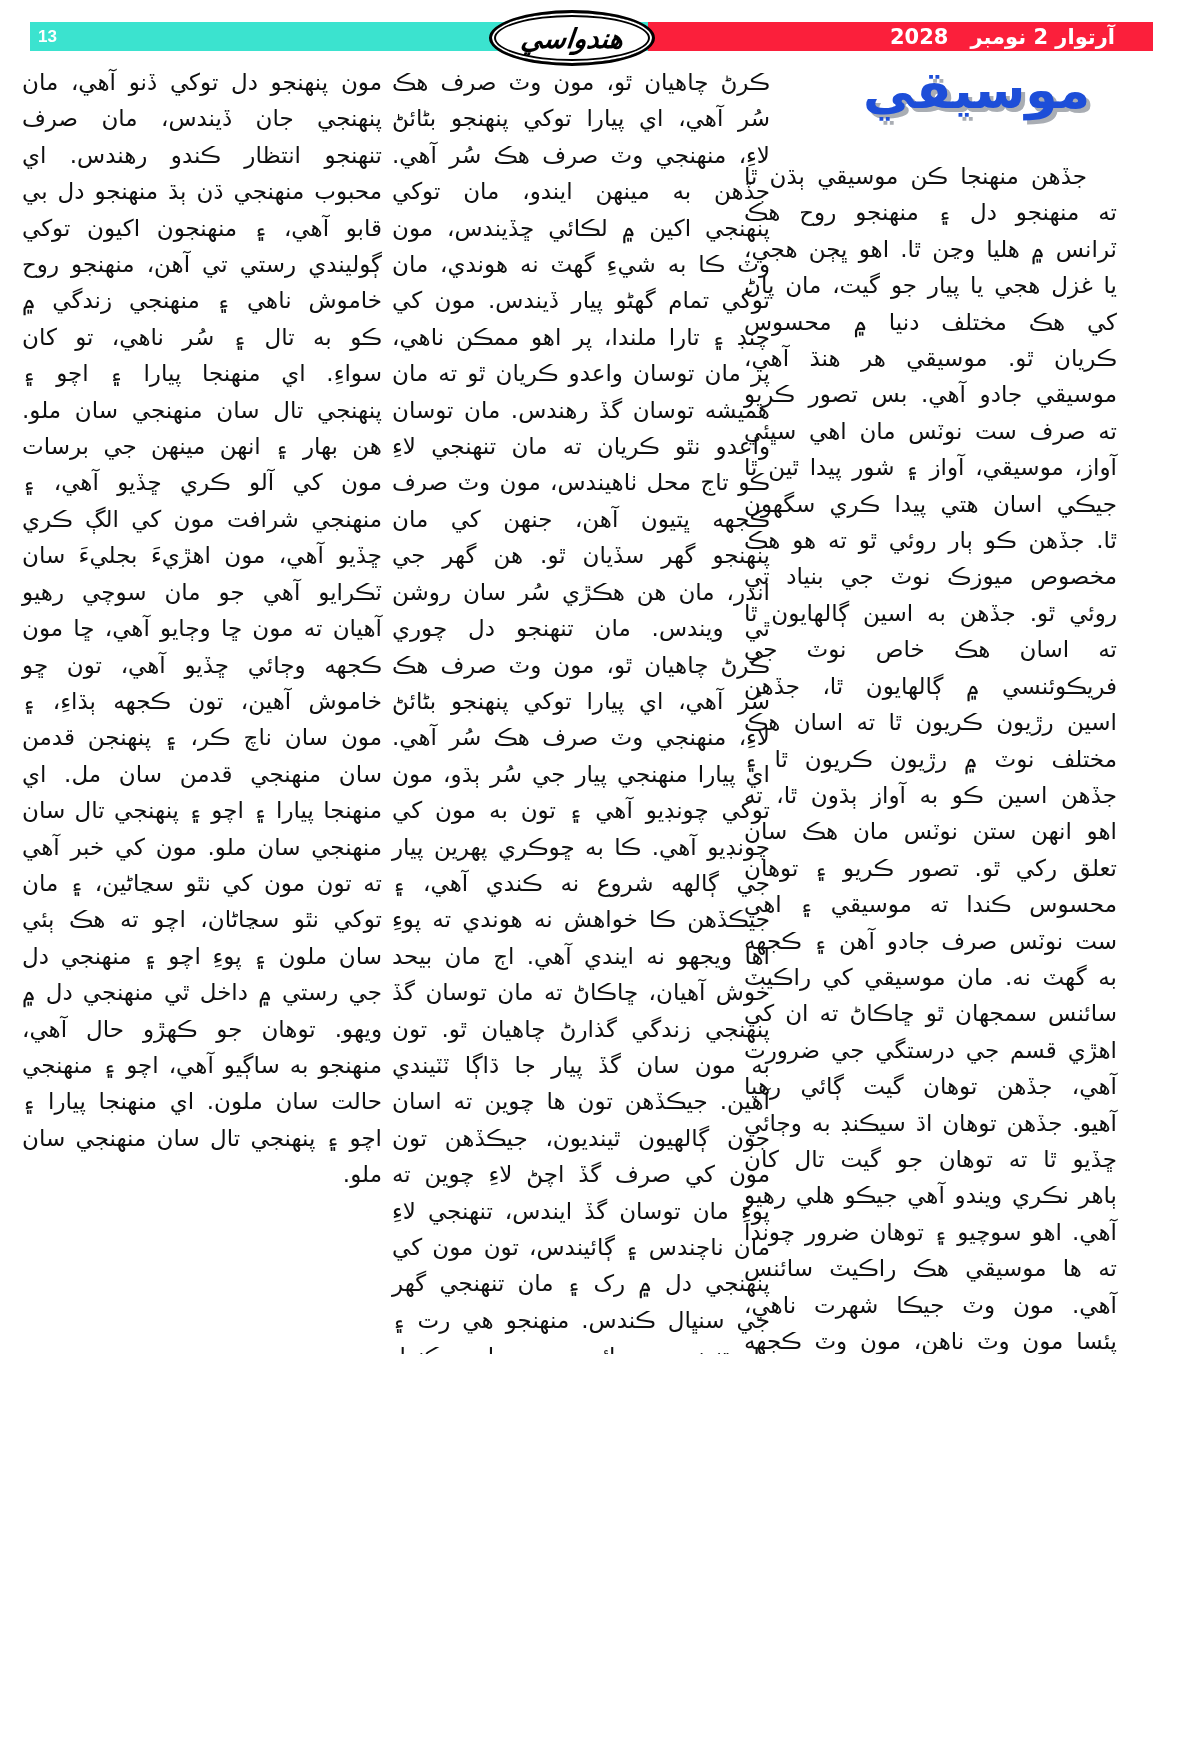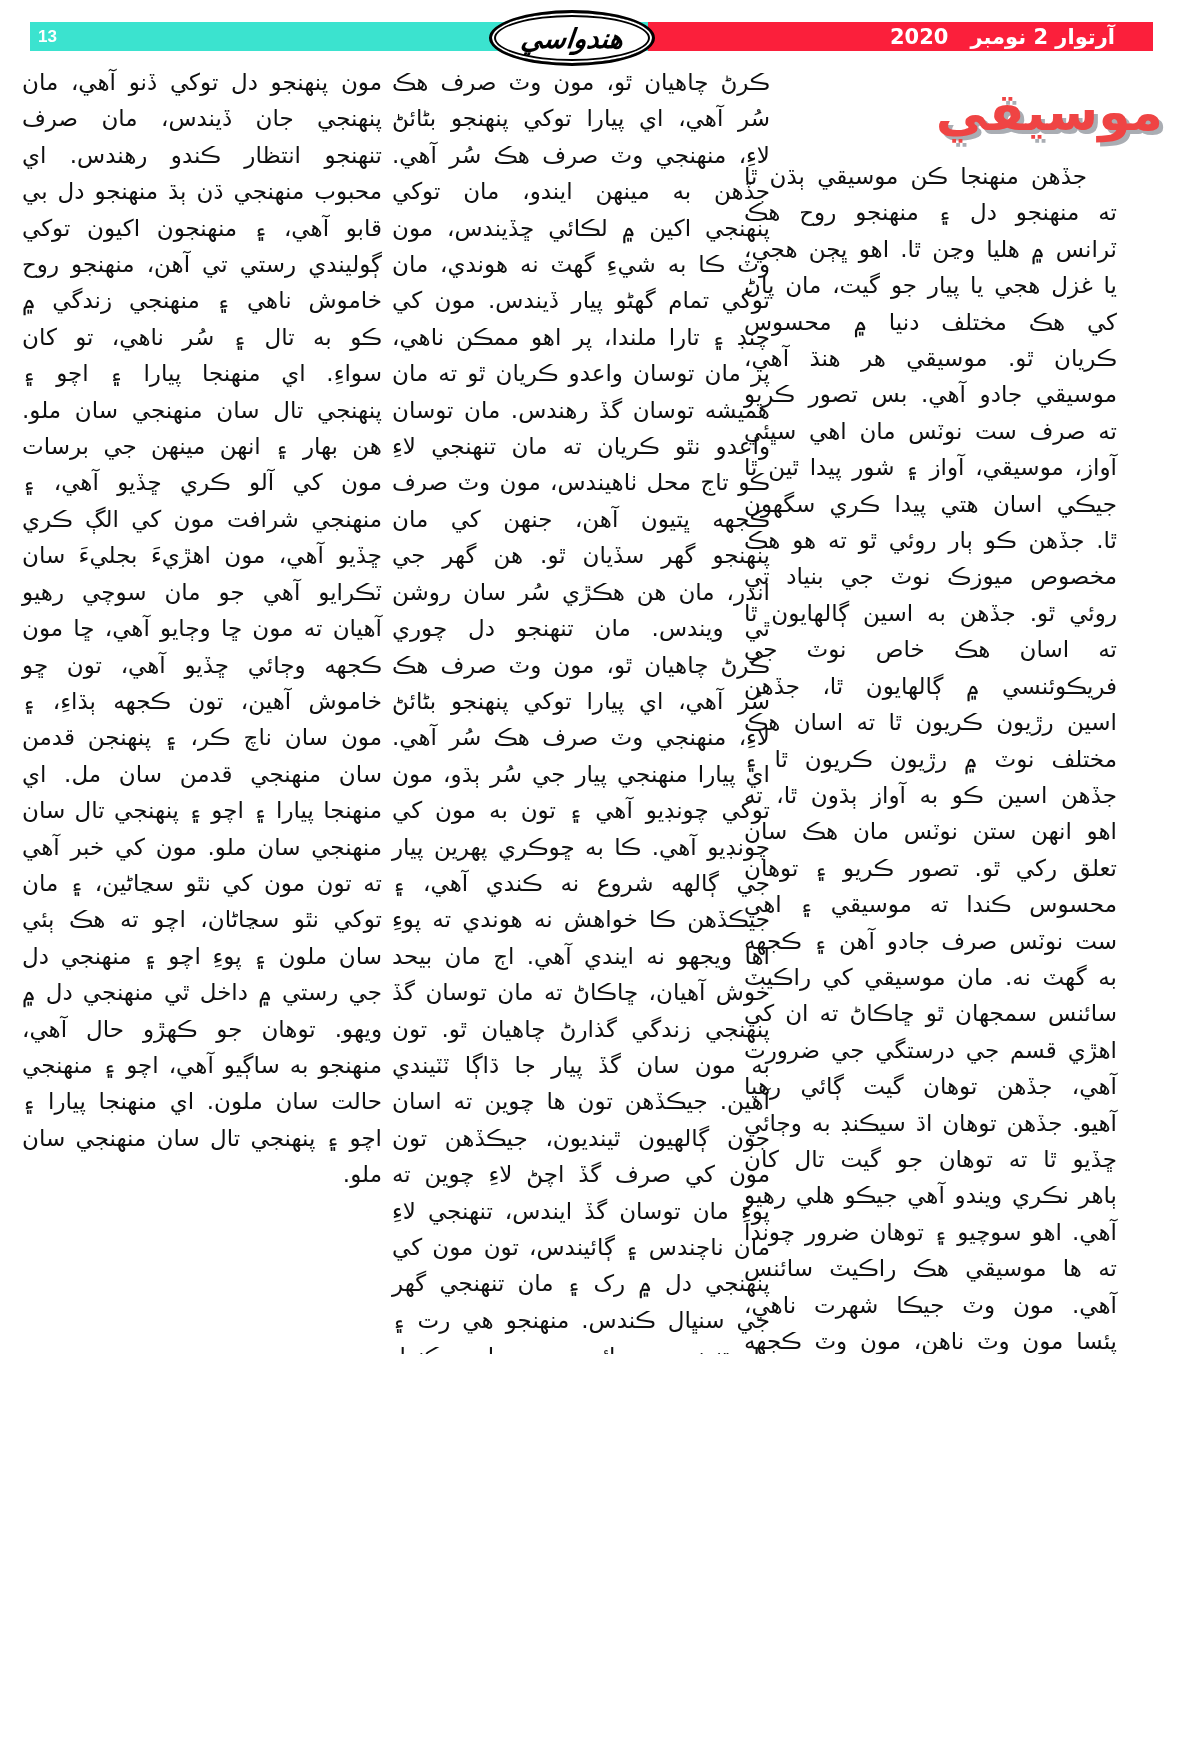--- a/index.html
+++ b/index.html
@@ -14,23 +14,23 @@
   .header-red{flex:1;height:100%;background:#fb1f3b;position:relative;}
   .header-date-wrap{position:absolute;right:38px;top:0;height:100%;display:flex;direction:rtl;
                     align-items:center;gap:22px;color:#fff;font-weight:bold;font-size:21px;}
   .logo-ellipse{position:absolute;left:489px;top:10px;width:160px;height:50px;background:#fff;
                 border:3px solid #000;border-radius:50%;display:flex;align-items:center;justify-content:center;
                 box-shadow:inset 0 0 0 2px #fff,inset 0 0 0 4px #000;}
   .logo-text{font-family:"DejaVu Serif",serif;font-weight:bold;font-style:italic;font-size:27px;
              color:#000;direction:rtl;transform:skewX(-6deg);}
 
   
-  .article-title{position:absolute;left:790px;top:58px;width:373px;direction:rtl;
-                 font-size:52px;font-weight:bold;color:#ef4444;line-height:1.25;
-                 text-shadow:4px 4px 0 #a9adb3;margin-top:22px;}
+  .article-title{position:absolute;left:790px;top:58px;width:373px;text-align:center;direction:rtl;
+                 font-size:52px;font-weight:bold;color:#1d4ed8;line-height:1.25;
+                 text-shadow:4px 4px 0 #a9adb3;}
 
   
   .col{position:absolute;direction:rtl;text-align:justify;color:#101010;
        font-size:23px;line-height:36.4px;word-spacing:2px;}
   .col-right{left:744px;top:158px;width:373px;text-indent:30px;}
   .col-middle{left:392px;top:64px;width:378px;}
   .col-left{left:22px;top:64px;width:360px;}
 
   
   .staff-wrap{position:absolute;left:32px;top:1382px;width:302px;height:100px;}
@@ -76,21 +76,21 @@
 
 <div class="page">
 
   <div class="header-bar">
     <div class="header-teal">
       <span class="page-number">13</span>
     </div>
     <div class="header-red">
       <div class="header-date-wrap">
         <span>آرتوار 2 نومبر</span>
-        <span>2020</span>
+        <span>2028</span>
       </div>
     </div>
   </div>
   <div class="logo-ellipse">
     <span class="logo-text">هندواسي</span>
   </div>
 
   <div class="article-title">موسيقي</div>
 
   <div class="col col-right">جڏهن منهنجا ڪن موسيقي ٻڌن ٿا ته منهنجو دل ۽ منهنجو روح هڪ ٽرانس ۾ هليا وڃن ٿا. اهو ڀڄن هجي، يا غزل هجي يا پيار جو گيت، مان پاڻ کي هڪ مختلف دنيا ۾ محسوس ڪريان ٿو. موسيقي هر هنڌ آهي، موسيقي جادو آهي. بس تصور ڪريو ته صرف ست نوٽس مان اهي سڀئي آواز، موسيقي، آواز ۽ شور پيدا ٿين ٿا جيڪي اسان هتي پيدا ڪري سگهون ٿا. جڏهن ڪو ٻار روئي ٿو ته هو هڪ مخصوص ميوزڪ نوٽ جي بنياد تي روئي ٿو. جڏهن به اسين ڳالهايون ٿا ته اسان هڪ خاص نوٽ جي فريڪوئنسي ۾ ڳالهايون ٿا، جڏهن اسين رڙيون ڪريون ٿا ته اسان هڪ مختلف نوٽ ۾ رڙيون ڪريون ٿا ۽ جڏهن اسين ڪو به آواز ٻڌون ٿا، ته اهو انهن ستن نوٽس مان هڪ سان تعلق رکي ٿو. تصور ڪريو ۽ توهان محسوس ڪندا ته موسيقي ۽ اهي ست نوٽس صرف جادو آهن ۽ ڪجهه به گهٽ نه. مان موسيقي کي راڪيٽ سائنس سمجهان ٿو ڇاڪاڻ ته ان کي اهڙي قسم جي درستگي جي ضرورت آهي، جڏهن توهان گيت ڳائي رهيا آهيو. جڏهن توهان اڌ سيڪنڊ به وڄائي ڇڏيو ٿا ته توهان جو گيت تال کان ٻاهر نڪري ويندو آهي جيڪو هلي رهيو آهي. اهو سوچيو ۽ توهان ضرور چوندا ته ها موسيقي هڪ راڪيٽ سائنس آهي. مون وٽ جيڪا شهرت ناهي، پئسا مون وٽ ناهن، مون وٽ ڪجهه به ناهي، مون وٽ صرف هڪ شيءِ آهي جيڪا تون ٻڌ اي منهنجا پيارا محبوب. مان تنهنجو دل چوري</div>

